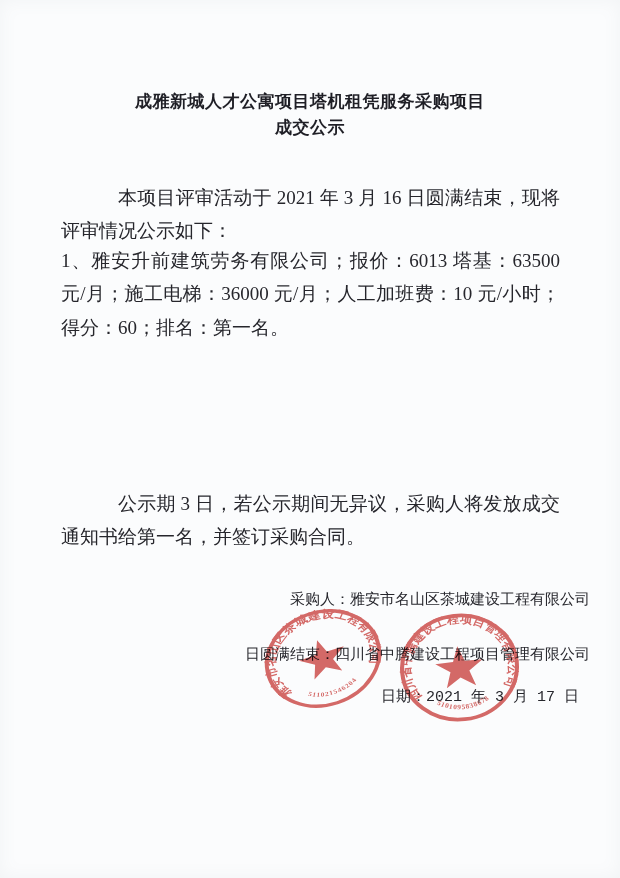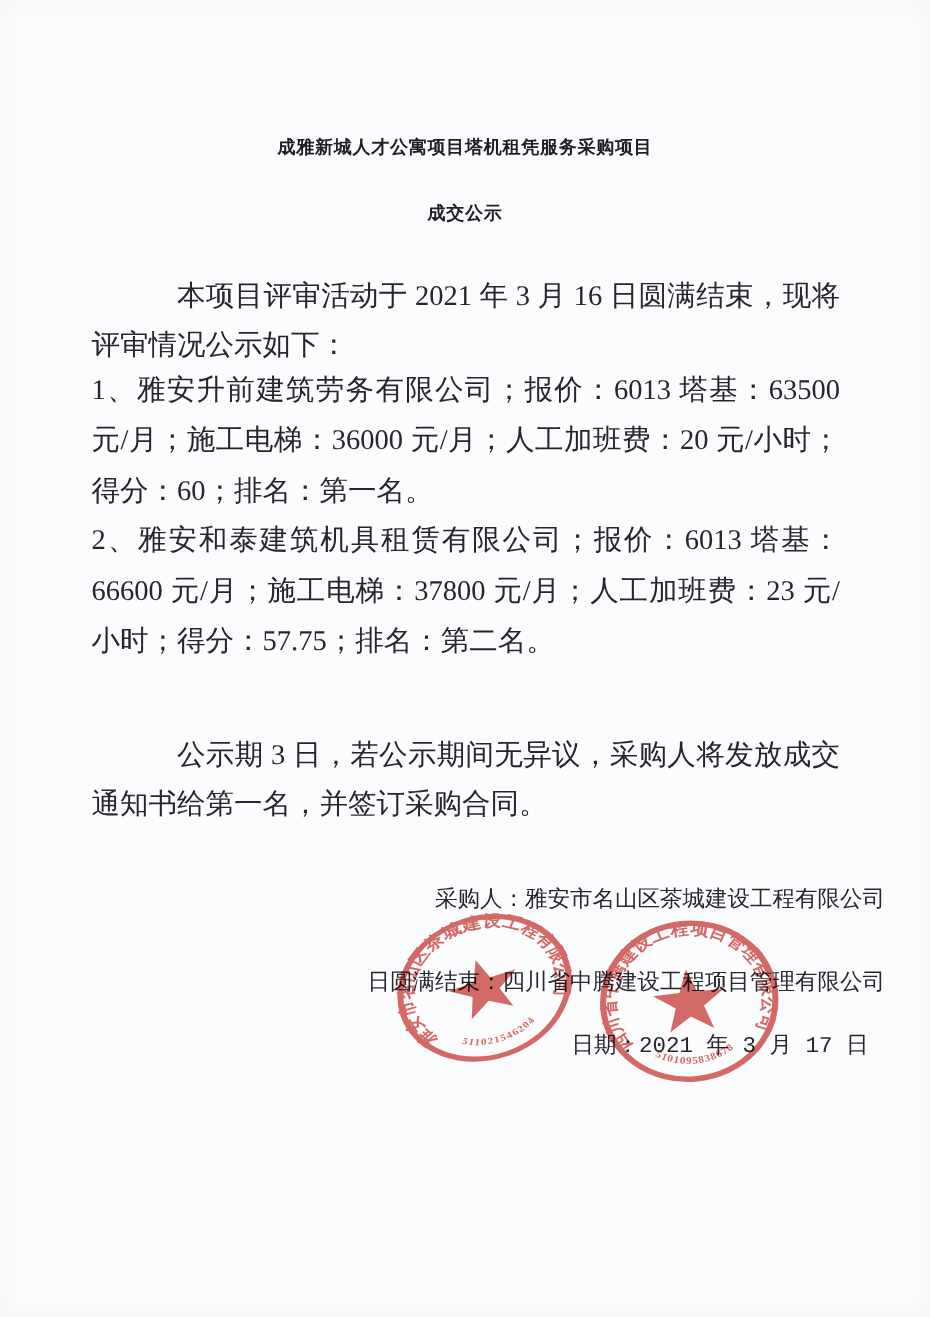--- a/index.html
+++ b/index.html
@@ -9,25 +9,25 @@
     margin:0 auto;
     background:#fbfcfd;
     box-shadow:inset 0 0 18px rgba(120,125,140,0.07);
     font-family:"Liberation Serif","DejaVu Serif",serif;
     color:#26262c;
     overflow:hidden;
   }
   .title{
     position:absolute;left:0;right:0;
     margin:0;text-align:center;
-    font-size:12px;font-weight:bold;color:#1f1f26;
+    font-size:17px;font-weight:bold;color:#1f1f26;
     letter-spacing:0.5px;
   }
   .title-1{top:90px;}
-  .title-2{top:134px;}
+  .title-2{top:116px;}
   .body-block{
     position:absolute;left:61px;width:499px;
     margin:0;
     font-size:19px;line-height:33.4px;
     text-align:justify;text-justify:inter-ideograph;
   }
   .intro{top:181px;text-indent:3em;}
   .items{top:244px;}
   .item{margin:0;text-align:justify;}
   .closing{top:487px;text-indent:3em;}
@@ -64,22 +64,21 @@
 
 <div class="page">
 
   <h1 class="title title-1">成雅新城人才公寓项目塔机租凭服务采购项目</h1>
 
   <h2 class="title title-2">成交公示</h2>
 
   <p class="body-block intro">本项目评审活动于 2021 年 3 月 16 日圆满结束，现将评审情况公示如下：</p>
 
   <div class="body-block items">
-    <p class="item">1、雅安升前建筑劳务有限公司；报价：6013 塔基：63500 元/月；施工电梯：36000 元/月；人工加班费：20 元/小时；得分：60；排名：第一名。</p>
-    <p class="item">2、雅安和泰建筑机具租赁有限公司；报价：6013 塔基：66600 元/月；施工电梯：37800 元/月；人工加班费：23 元/小时；得分：57.75；排名：第二名。</p>
+    <p class="item">1、雅安升前建筑劳务有限公司；报价：6013 塔基：63500 元/月；施工电梯：36000 元/月；人工加班费：10 元/小时；得分：60；排名：第一名。</p>
   </div>
 
   <p class="body-block closing">公示期 3 日，若公示期间无异议，采购人将发放成交通知书给第一名，并签订采购合同。</p>
 
   <p class="sig-line sig-purchaser">采购人：雅安市名山区茶城建设工程有限公司</p>
 
   <p class="sig-line sig-agency">日圆满结束：四川省中腾建设工程项目管理有限公司</p>
 
   <p class="sig-line sig-date">日期：2021 年 3 月 17 日</p>
 

